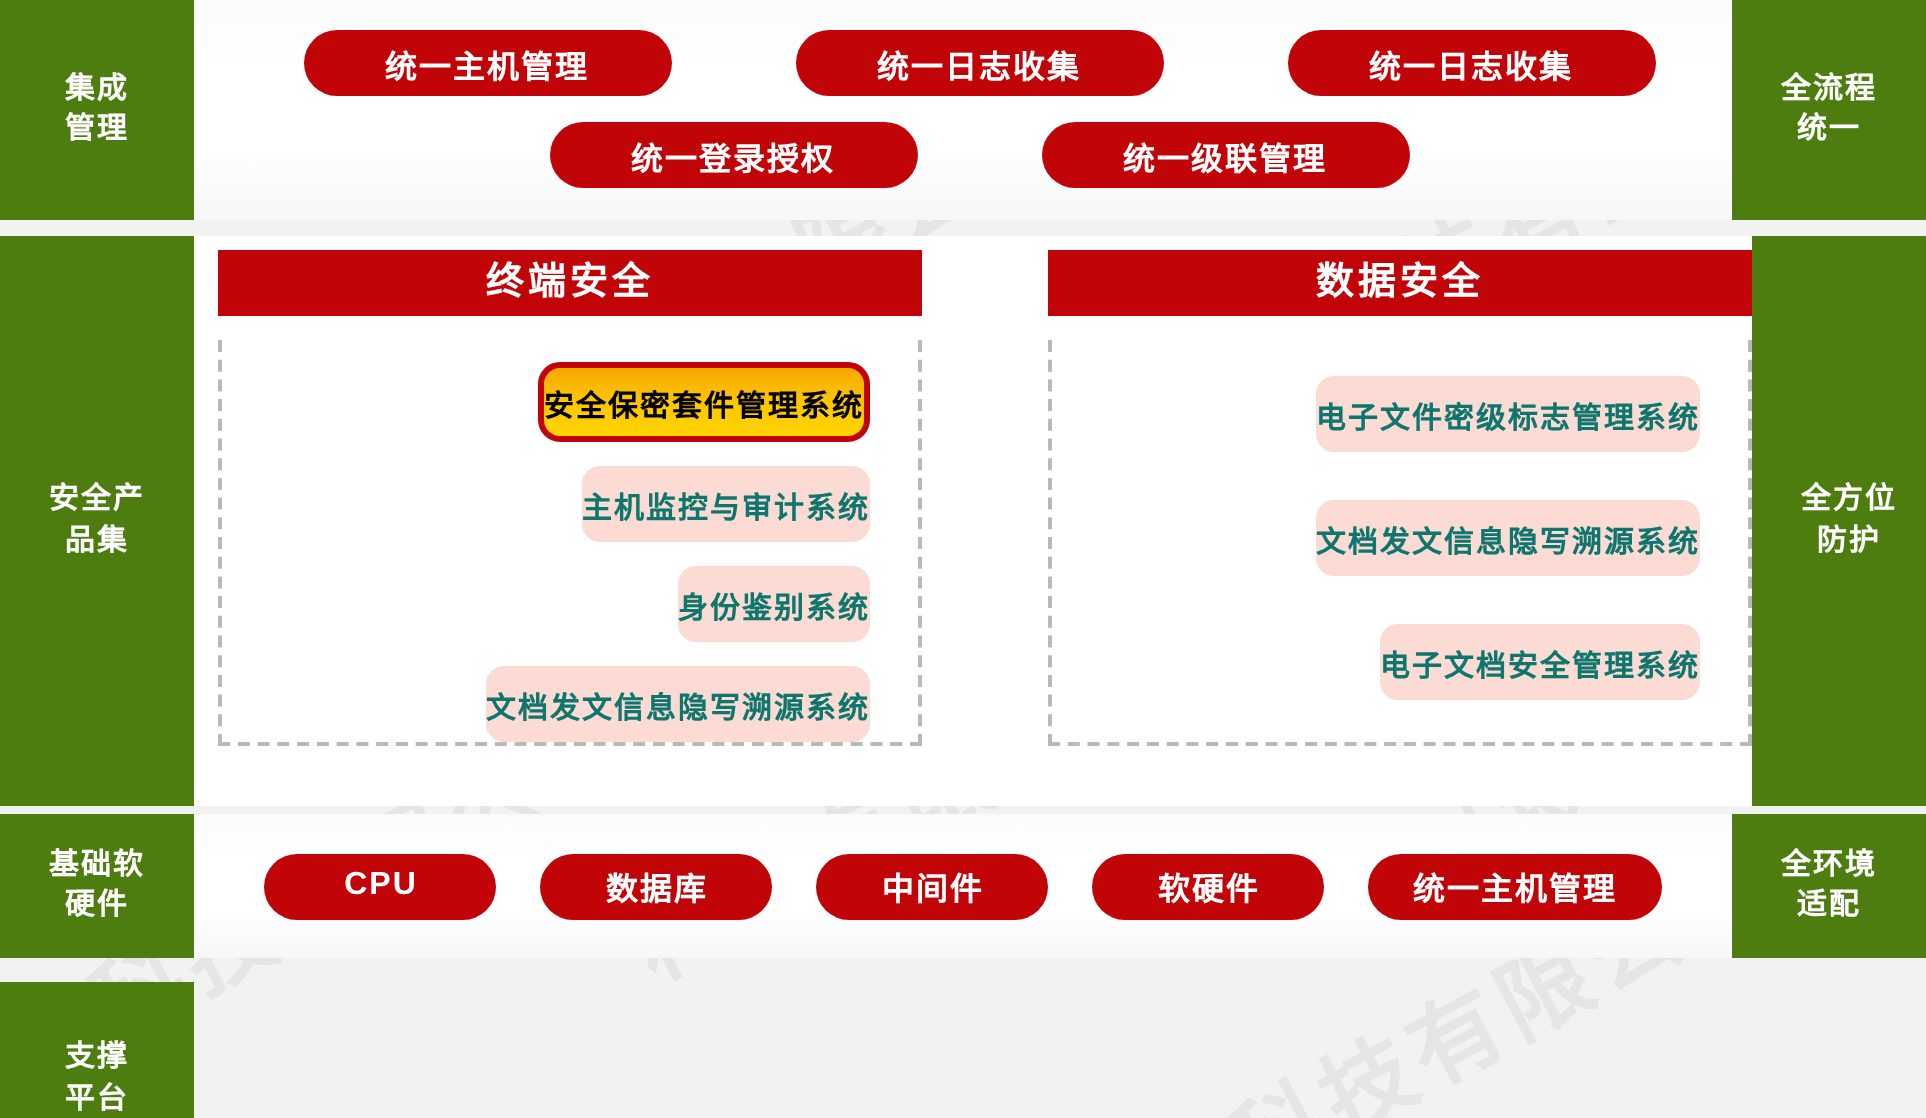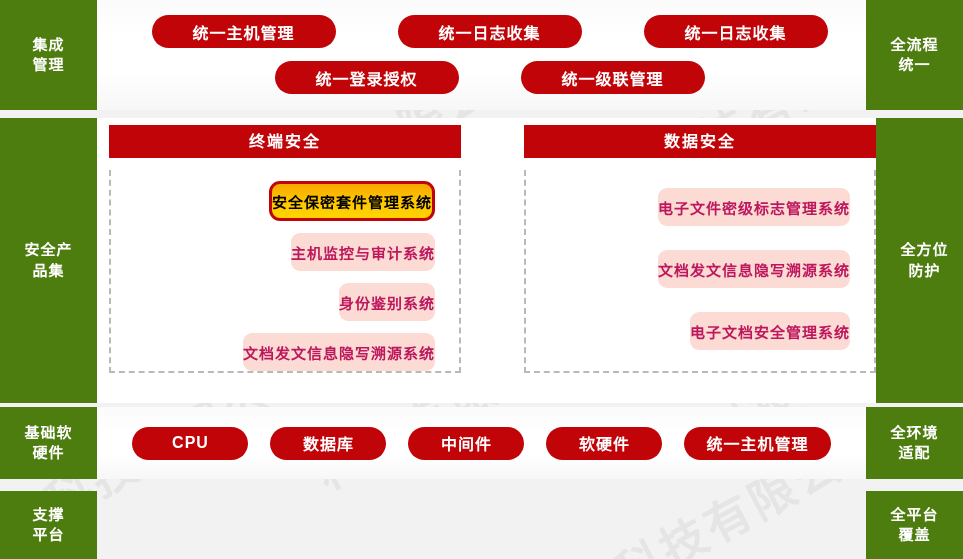--- a/index.html
+++ b/index.html
@@ -104,21 +104,21 @@
     position:relative;
     box-sizing:border-box;
   }
   .col-endpoint{width:352px;margin-left:12px;margin-right:0;}
   .col-data{width:352px;margin-left:63px;}
 
   .col-head{
     background:#c00408;
     color:#fff;
     font-weight:bold;
-    font-size:16px;
+    font-size:19px;
     letter-spacing:2px;
     text-align:center;
     height:33px;
     line-height:33px;
     margin-top:7px;
   }
   .col-body{
     border:2px dashed #b9b9b9;
     border-top:none;
     margin-top:12px;
@@ -127,21 +127,21 @@
     padding:11px 24px 0 24px;
     display:flex;
     flex-direction:column;
     align-items:flex-end;
   }
   .col-body.endpoint{justify-content:flex-start;gap:12px;}
   .col-body.data{justify-content:flex-start;gap:24px;padding-top:18px;}
 
   .prod{
     background:#fbdbd4;
-    color:#be185d;
+    color:#0f766e;
     border-radius:9px;
     font-weight:bold;
     font-size:15px;
     height:38px;
     display:flex;
     align-items:center;
     justify-content:center;
     text-align:center;
     letter-spacing:1px;
     box-sizing:border-box;
@@ -153,21 +153,21 @@
     color:#000;
     height:40px;
   }
 
   
   #row-base{top:407px;height:72px;}
   #row-base .center{display:flex;align-items:center;justify-content:center;gap:22px;}
   #row-base .pill{height:33px;min-width:116px;padding:0 22px;}
 
   
-  #row-platform{top:491px;height:68px;}
+  #row-platform{top:491px;height:68px;flex-direction:column;}
   #row-platform .center{
     display:flex;align-items:center;justify-content:center;gap:0;
   }
   .plat{
     background:#c00408;color:#fff;border-radius:999px;
     font-weight:bold;text-align:center;
     display:flex;flex-direction:column;align-items:center;justify-content:center;
     box-sizing:border-box;letter-spacing:1px;
   }
   #plat-kylin{width:290px;height:52px;font-size:15px;line-height:1.35;}

